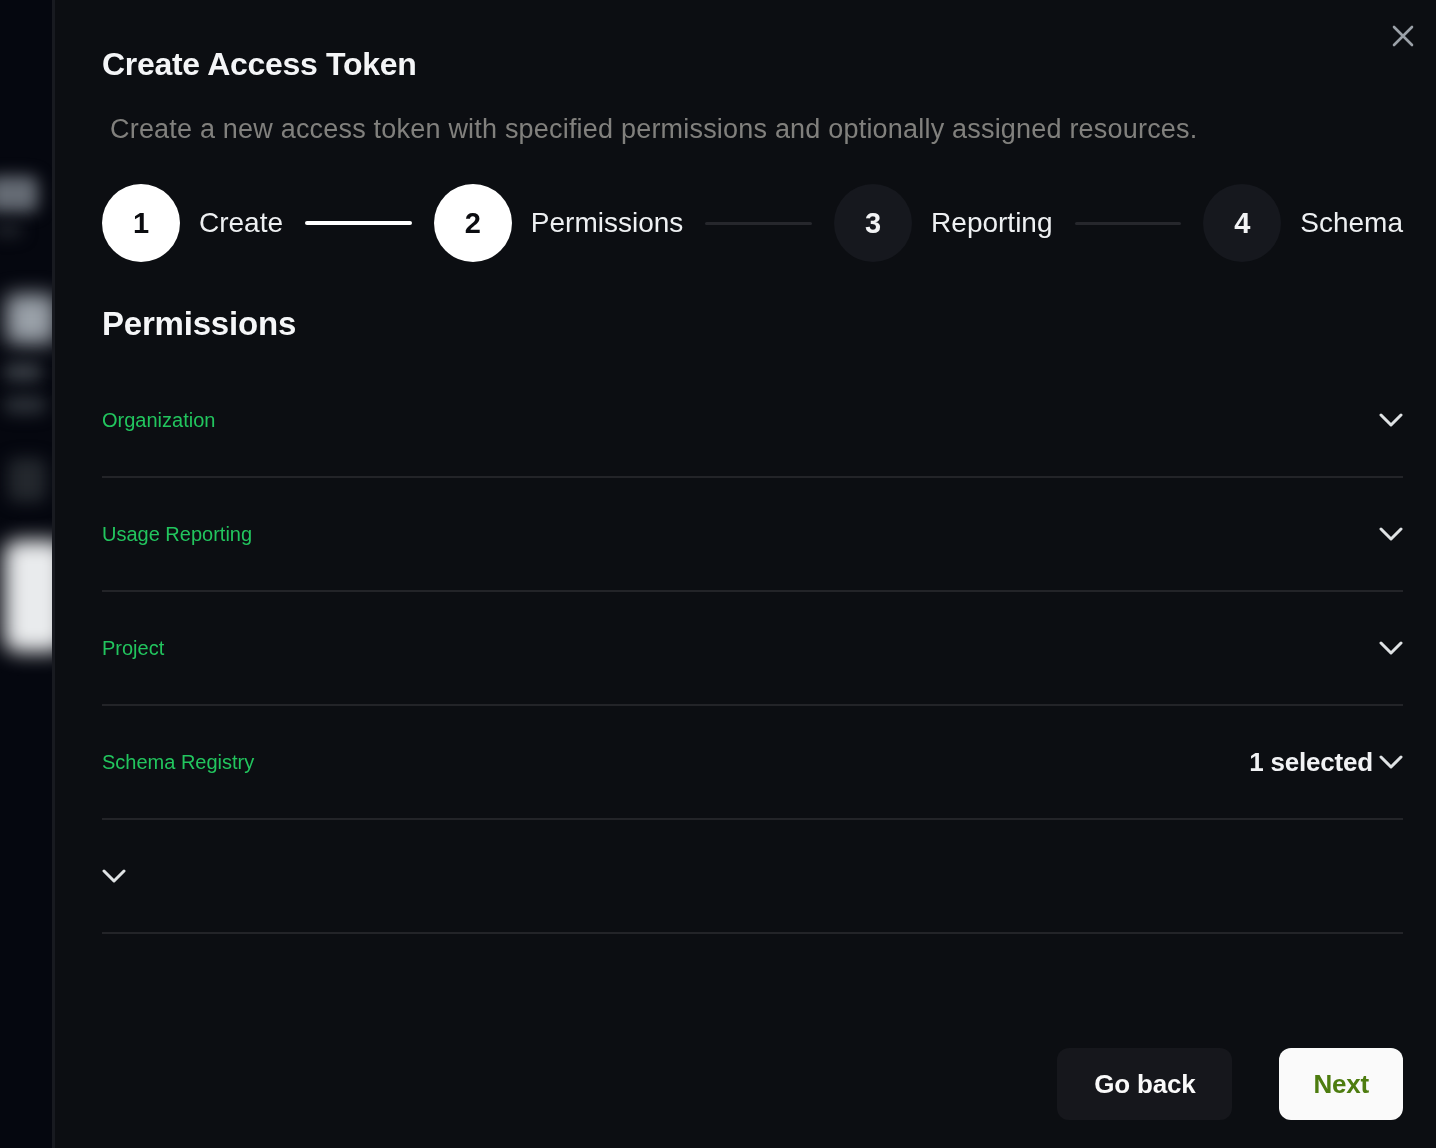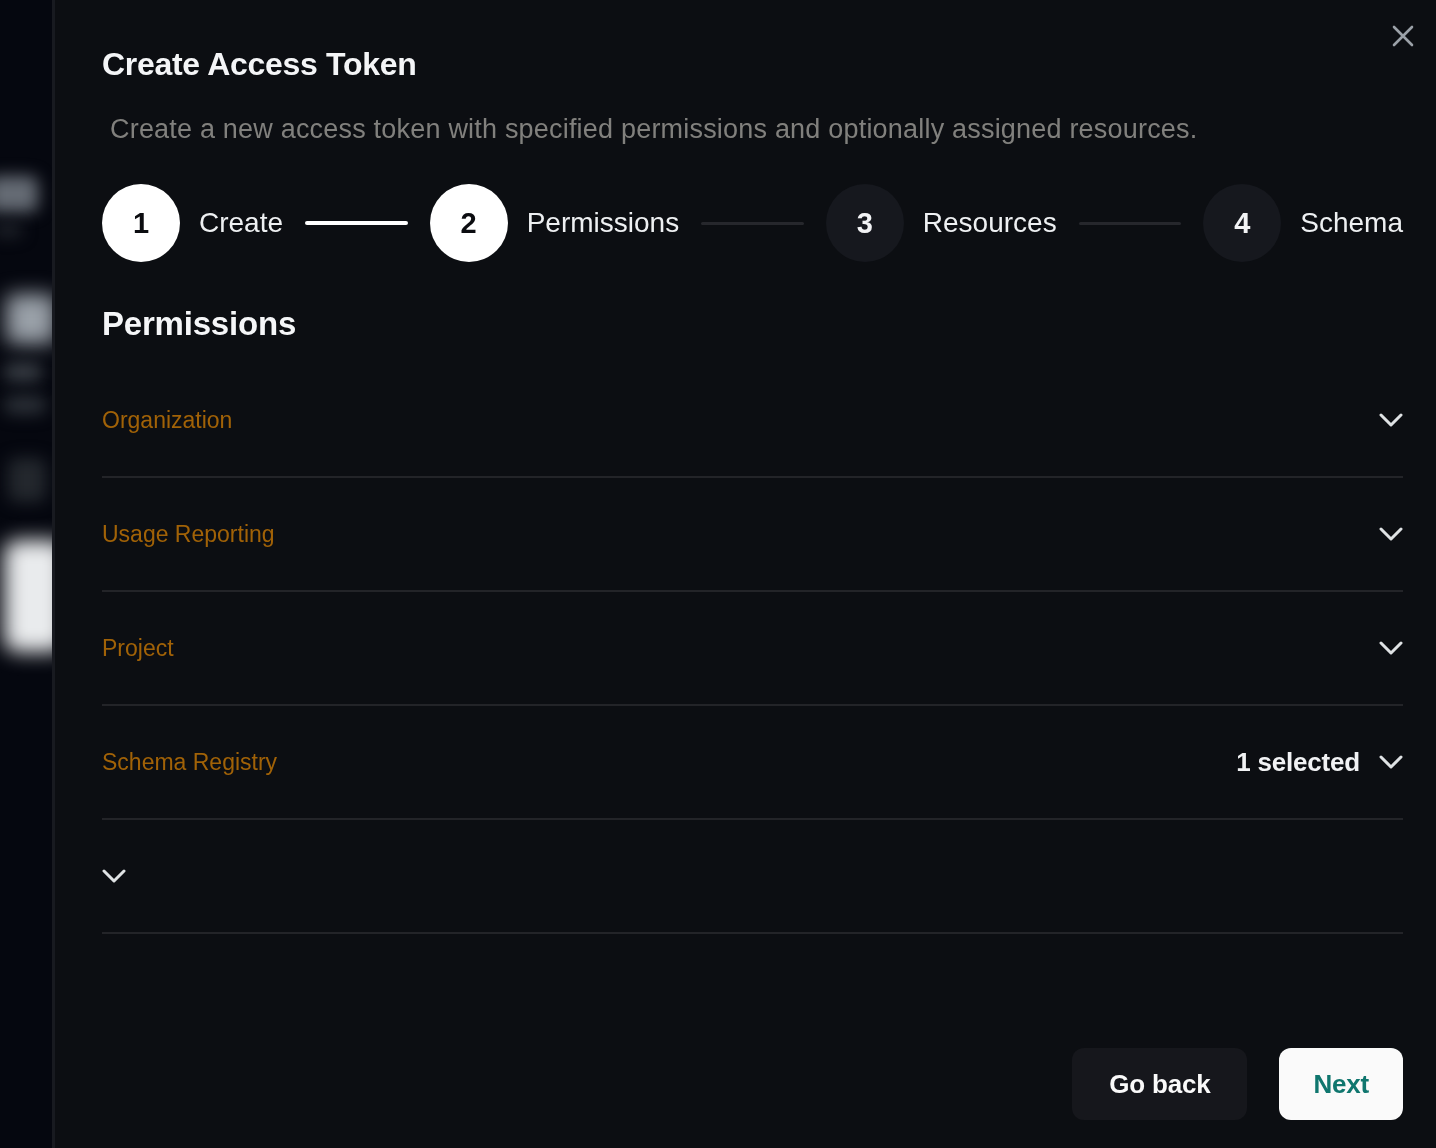--- a/index.html
+++ b/index.html
@@ -53,34 +53,34 @@
   .connector.done { background:#ffffff; height:4px; }
 
   
   .section-heading { margin:43px 0 0; font-size:33px; font-weight:700; color:#f5f6f8; letter-spacing:-0.2px; }
 
   .sections { margin-top:21px; }
   .section-row {
     height:114px; display:flex; align-items:center;
     border-bottom:2px solid #232428; cursor:pointer;
   }
-  .section-label { flex:1 1 auto; font-size:23px; font-weight:500; color:#a16207; }
-  .section-meta { font-size:26px; font-weight:600; color:#f1f2f4; margin-right:19px; letter-spacing:-0.2px; }
+  .section-label { flex:1 1 auto; font-size:20px; font-weight:500; color:#22c55e; }
+  .section-meta { font-size:26px; font-weight:600; color:#f1f2f4; margin-right:6px; letter-spacing:-0.2px; }
   .section-meta:empty { margin-right:0; }
   .chevron { flex:none; display:flex; align-items:center; }
 
   
-  .footer { position:absolute; right:33px; bottom:28px; display:flex; gap:32px; }
+  .footer { position:absolute; right:33px; bottom:28px; display:flex; gap:40px; }
   .btn {
     height:72px; border:none; border-radius:12px; cursor:pointer;
     display:flex; align-items:center; justify-content:center;
     font-family:inherit; font-size:26px; font-weight:600; letter-spacing:-0.2px;
   }
   .btn-secondary { background:#16171c; color:#fafafa; padding:0 37px; }
-  .btn-primary   { background:#fafafa; color:#0f766e; padding:0 34px; }
+  .btn-primary   { background:#fafafa; color:#4d7c0f; padding:0 34px;margin-left:7px; }
 </style>
 </head>
 <body>
 
 <div class="backdrop-strip">
   <div class="blob blob-a"></div>
   <div class="blob blob-b"></div>
   <div class="blob blob-c"></div>
   <div class="blob blob-d"></div>
   <div class="blob blob-e"></div>
@@ -108,21 +108,21 @@
         <div class="step-label">Create</div>
       </div>
       <div class="connector done"></div>
       <div class="step done">
         <div class="step-circle">2</div>
         <div class="step-label">Permissions</div>
       </div>
       <div class="connector"></div>
       <div class="step upcoming">
         <div class="step-circle">3</div>
-        <div class="step-label">Resources</div>
+        <div class="step-label">Reporting</div>
       </div>
       <div class="connector"></div>
       <div class="step upcoming">
         <div class="step-circle">4</div>
         <div class="step-label">Schema</div>
       </div>
     </div>
 
     <h2 class="section-heading">Permissions</h2>
 

